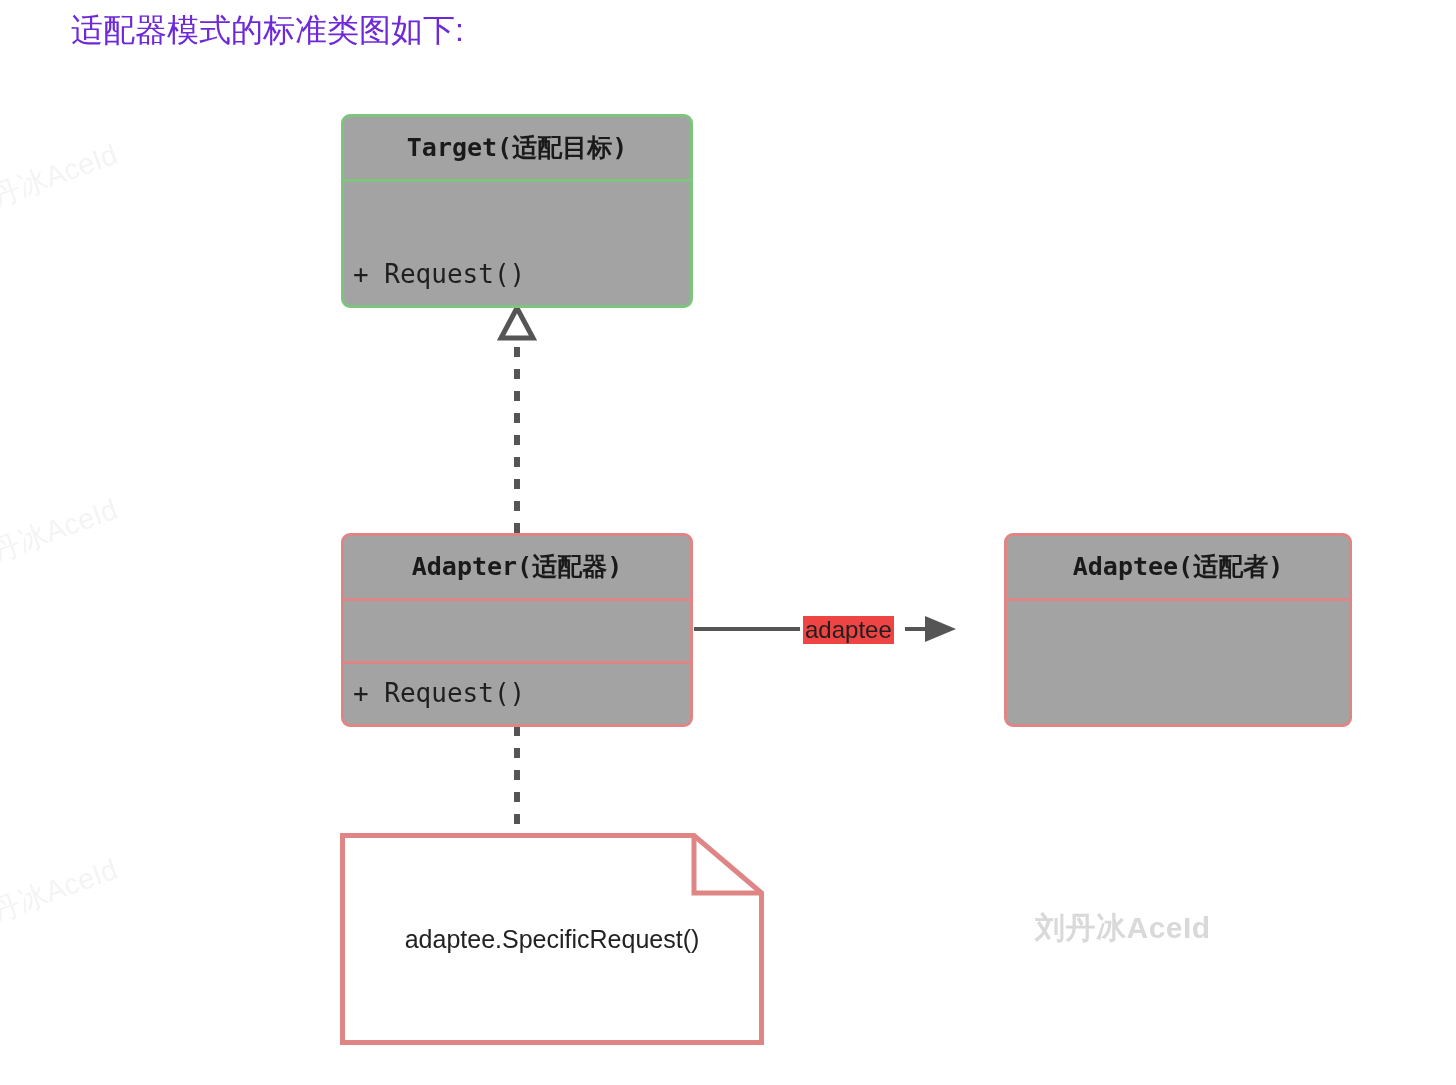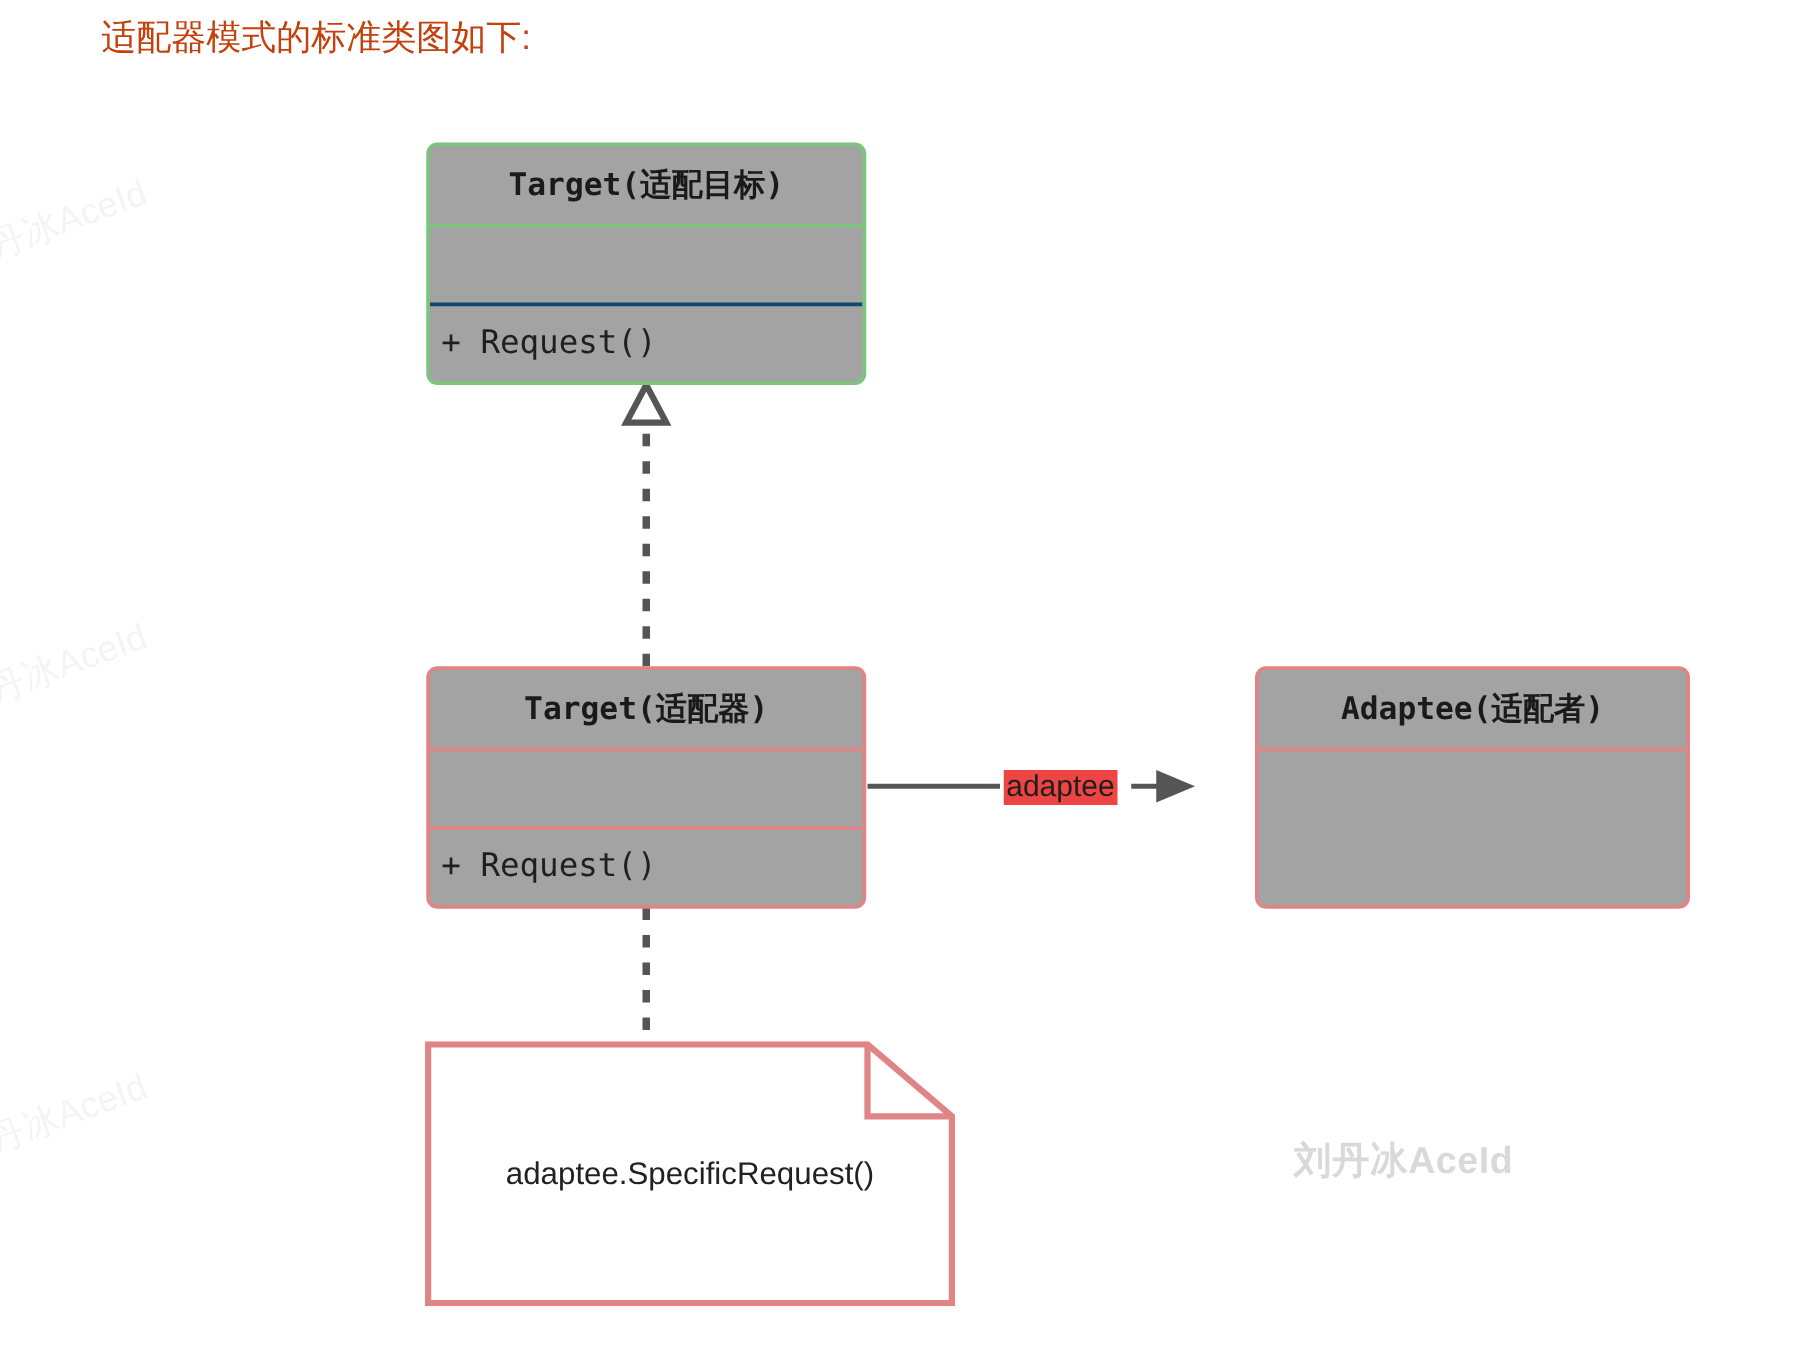--- a/index.html
+++ b/index.html
@@ -12,25 +12,25 @@
     height: 1085px;
     position: relative;
     overflow: hidden;
     font-family: "Liberation Sans", "DejaVu Sans", sans-serif;
     -webkit-font-smoothing: antialiased;
   }
 
   
   .caption {
     position: absolute;
-    left: 81px;
+    left: 71px;
     top: 13px;
-    font-size: 28px;
+    font-size: 32px;
     line-height: 34px;
-    color: #c2410c;
+    color: #6d28d9;
     white-space: nowrap;
     font-family: "Liberation Sans", "DejaVu Sans", sans-serif;
   }
 
   
   .wm-main {
     position: absolute;
     left: 1035px;
     top: 908px;
     font-size: 30px;
@@ -88,21 +88,21 @@
     font-family: "DejaVu Sans Mono", "Liberation Mono", monospace;
     white-space: nowrap;
   }
   .uml-attrs {
     height: 60px;
     border-top: 3px solid #7dc47f;
   }
   .uml-class.red .uml-attrs { border-top-color: #e08585; }
 
   .uml-methods {
-    border-top: 3px solid #0c4a6e;
+    border-top: 3px solid #a3a3a3;
     height: 58px;
     display: flex;
     align-items: center;
   }
   .uml-class.red .uml-methods { border-top-color: #e08585; }
 
   .uml-method-text {
     padding-left: 9px;
     font-size: 26px;
     color: #1f1f1f;
@@ -176,21 +176,21 @@
 
   <div class="uml-class" style="left:341px; top:114px; width:352px; height:194px;">
     <div class="uml-title">Target(适配目标)</div>
     <div class="uml-attrs"></div>
     <div class="uml-methods">
       <span class="uml-method-text">+ Request()</span>
     </div>
   </div>
 
   <div class="uml-class red" style="left:341px; top:533px; width:352px; height:194px;">
-    <div class="uml-title">Target(适配器)</div>
+    <div class="uml-title">Adapter(适配器)</div>
     <div class="uml-attrs"></div>
     <div class="uml-methods">
       <span class="uml-method-text">+ Request()</span>
     </div>
   </div>
 
   <div class="uml-class red" style="left:956px; top:533px; width:348px; height:194px;margin-left:48px;">
     <div class="uml-title">Adaptee(适配者)</div>
     <div class="uml-attrs"></div>
   </div>

